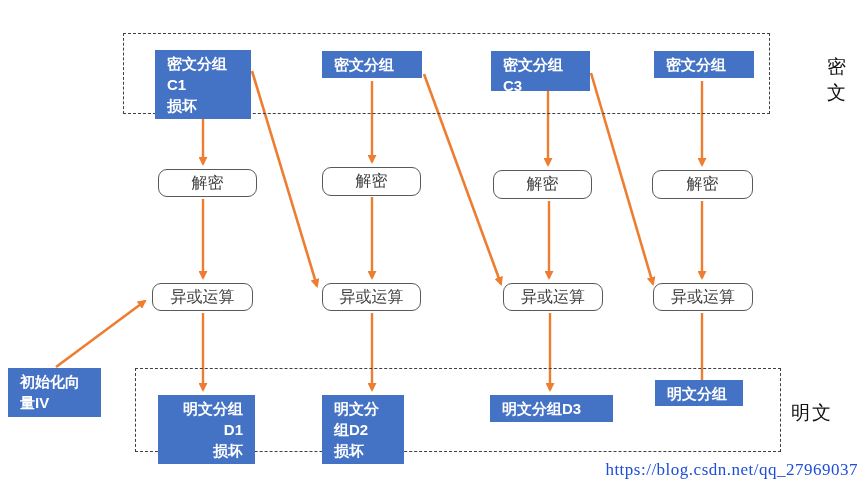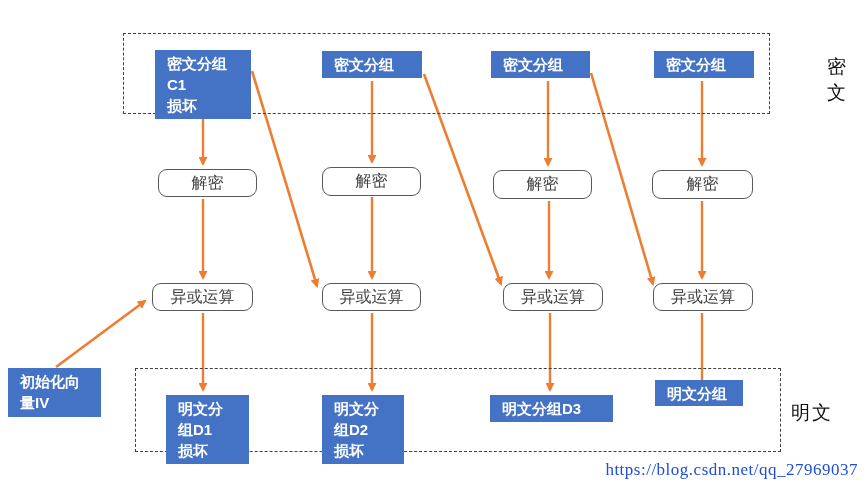--- a/index.html
+++ b/index.html
@@ -100,34 +100,34 @@
 
   <div class="group-box" style="left:123px; top:33px; width:647px; height:81px;"></div>
   <div class="group-box" style="left:135px; top:368px; width:646px; height:84px;"></div>
 
   <div class="group-label" style="left:788px; top:54px;margin-left:39px;">密文</div>
   <div class="group-label" style="left:791px; top:400px;">明文</div>
 
   <div class="blue-box" style="left:155px; top:50px; width:96px; min-height:48px;">密文分组C1
 损坏</div>
   <div class="blue-box" style="left:322px; top:51px; width:100px; height:27px;">密文分组C2</div>
-  <div class="blue-box" style="left:491px; top:51px; width:99px; height:27px;">密文分组C3</div>
+  <div class="blue-box" style="left:491px; top:51px; width:99px; height:40px;">密文分组C3</div>
   <div class="blue-box" style="left:654px; top:51px; width:100px; height:27px;">密文分组C4</div>
 
   <div class="process-box" style="left:158px; top:169px; width:99px; height:28px;">解密</div>
   <div class="process-box" style="left:322px; top:167px; width:99px; height:29px;">解密</div>
   <div class="process-box" style="left:493px; top:170px; width:99px; height:29px;">解密</div>
   <div class="process-box" style="left:652px; top:170px; width:101px; height:29px;">解密</div>
 
   <div class="process-box" style="left:152px; top:283px; width:101px; height:28px;">异或运算</div>
   <div class="process-box" style="left:322px; top:283px; width:99px; height:28px;">异或运算</div>
   <div class="process-box" style="left:503px; top:283px; width:100px; height:28px;">异或运算</div>
   <div class="process-box" style="left:653px; top:283px; width:100px; height:28px;">异或运算</div>
 
-  <div class="blue-box" style="left:166px; top:395px; width:83px; min-height:44px;">明文分组D1
+  <div class="blue-box" style="left:158px; top:395px; width:97px; min-height:44px;text-align:right;">明文分组D1
 损坏</div>
   <div class="blue-box" style="left:322px; top:395px; width:82px; min-height:45px;">明文分组D2
 损坏</div>
   <div class="blue-box" style="left:490px; top:395px; width:123px; height:27px;">明文分组D3</div>
   <div class="blue-box" style="left:655px; top:380px; width:88px; height:26px;">明文分组D4</div>
 
   <div class="blue-box" style="left:8px; top:368px; width:93px; min-height:49px;">初始化向
 量IV</div>
 
   <div class="watermark">https://blog.csdn.net/qq_27969037</div>

